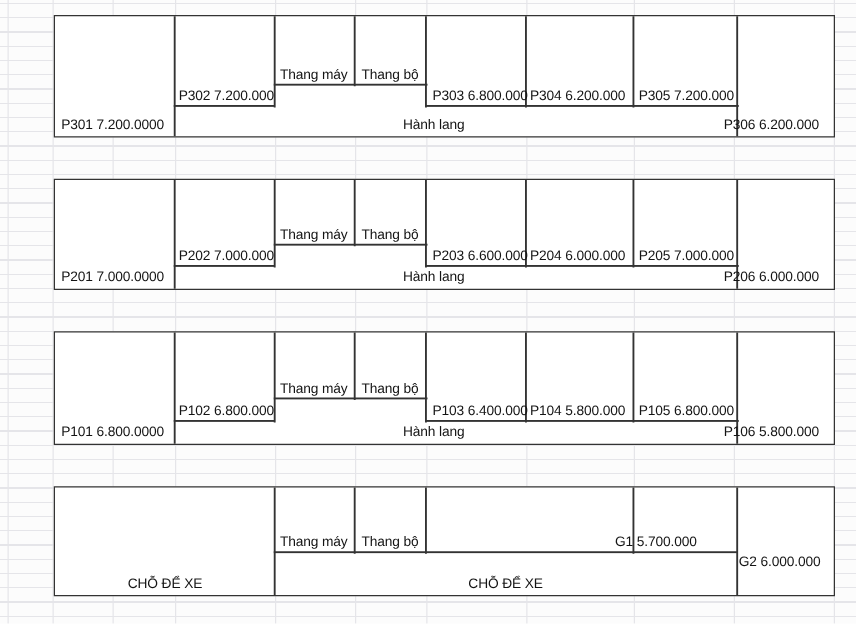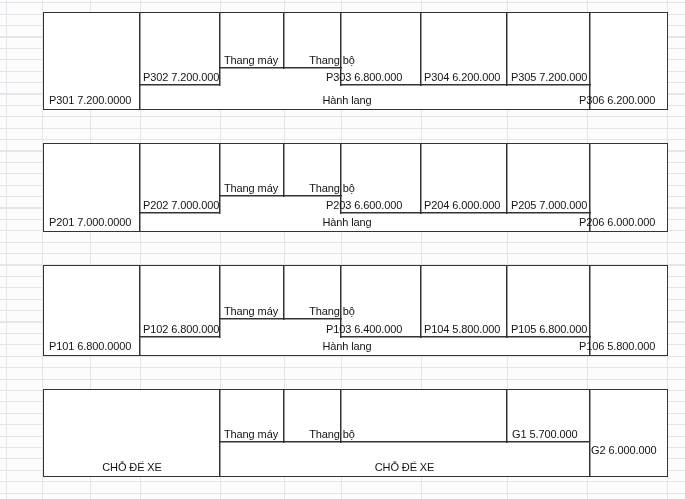--- a/index.html
+++ b/index.html
@@ -62,32 +62,32 @@
   
   .lbl{
     position:absolute;z-index:3;white-space:nowrap;
     font-weight:normal;font-size:11px;line-height:1.1;
     color:#141414;letter-spacing:-0.1px;
   }
   .ctr{text-align:center;}
   .lbl-p01{left:5px;bottom:3px;}
   .lbl-p02{left:99px;text-align:right;}
   .lbl-elev{left:175px;width:64px;}
-  .lbl-stair{left:239px;width:58px;margin-left:20px;}
-  .lbl-r0{left:282px;}
+  .lbl-stair{left:239px;width:58px;}
+  .lbl-r0{left:302px;}
   .lbl-r1{left:380px;}
   .lbl-r2{left:467px;}
   .lbl-hall{left:95px;width:416px;bottom:3px;}
   .lbl-p06{left:535px;bottom:3px;}
   .f3 .lbl-mid{bottom:26px;}  .f3 .lbl-top{bottom:43px;}
   .f2 .lbl-mid{bottom:20px;}  .f2 .lbl-top{bottom:37px;}
   .f1 .lbl-mid{bottom:20px;}  .f1 .lbl-top{bottom:38px;}
   .fg .lbl-top{bottom:36px;}
   .lbl-garage-left{left:0;width:176px;bottom:3px;}
-  .lbl-g1{left:468px;}
+  .lbl-g1{left:448px;}
   .lbl-garage-mid{left:175px;width:371px;bottom:3px;}
   .lbl-g2{left:547px;bottom:20px;}
 </style>
 </head>
 <body>
 
 <div id="canvas">
 
   <div id="rowgrid"></div>
   <div class="gv" style="left:6px"></div>

